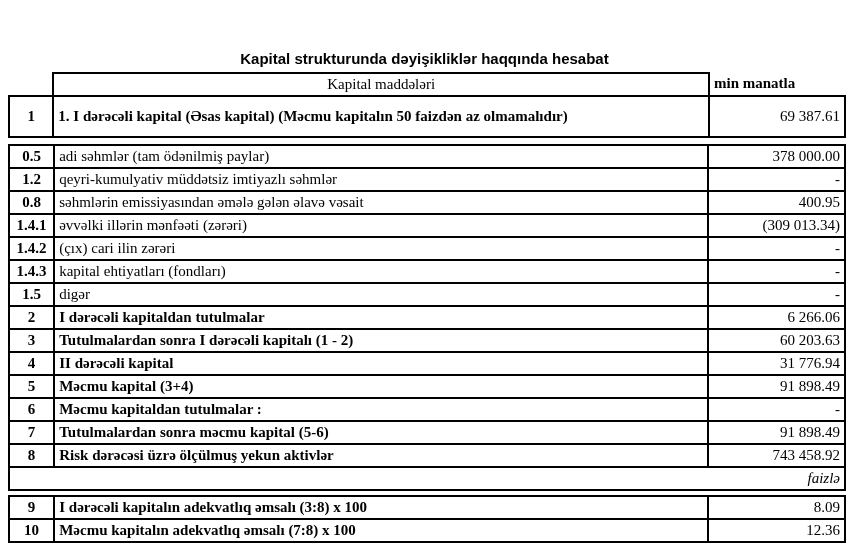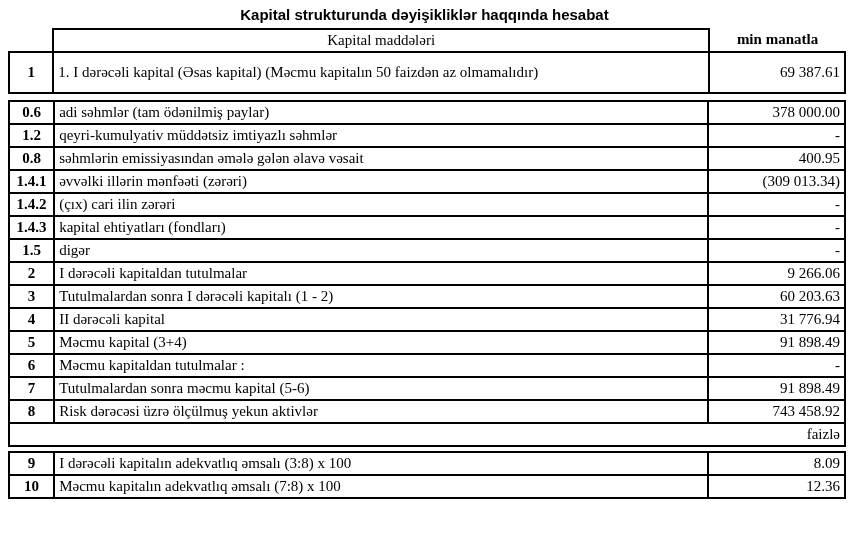--- a/index.html
+++ b/index.html
@@ -10,20 +10,21 @@
     font-family: "Liberation Serif", serif;
     overflow: hidden;
   }
   .title {
     text-align: center;
     font-family: "Liberation Sans", sans-serif;
     font-weight: bold;
     font-size: 15px;
     padding-top: 6px;
     height: 22px;
+    margin-top: 44px;
   }
   table.tbl {
     border-collapse: collapse;
     table-layout: fixed;
     margin-left: 8px;
     width: 838px;
   }
   .tbl td {
     border: 2px solid #000000;
     font-size: 15px;
@@ -32,24 +33,24 @@
     padding: 0 4px;
     overflow: hidden;
     white-space: nowrap;
     vertical-align: middle;
   }
   td.nb { border: none; }
   td.num { width: 39px; text-align: center; font-weight: bold; padding: 0 2px; }
   td.lbl { width: 641px; text-align: left; }
   td.val { width: 126px; text-align: right; }
   td.hdr { text-align: center; }
-  td.unit { text-align: center; font-weight: bold; }
+  td.unit { text-align: left; font-weight: bold; }
   tr.tall td { height: 39px; }
-  .bold { font-weight: normal; }
-  .italic { }
+  .bold { font-weight: bold; }
+  .italic { font-style: italic; }
   .gap6 { height: 6px; }
   .gap4 { height: 4px; }
 </style>
 </head>
 <body>
 
 <div class="doc">
 
   <div class="title">Kapital strukturunda dəyişikliklər haqqında hesabat</div>
 
@@ -68,21 +69,21 @@
           <td class="val">69 387.61</td>
         </tr>
       </tbody>
   </table>
 
   <div class="gap6"></div>
 
   <table class="tbl">
     <tbody>
         <tr>
-          <td class="num">0.6</td>
+          <td class="num">0.5</td>
           <td class="lbl">adi səhmlər (tam ödənilmiş paylar)</td>
           <td class="val">378 000.00</td>
         </tr>
         <tr>
           <td class="num">1.2</td>
           <td class="lbl">qeyri-kumulyativ müddətsiz imtiyazlı səhmlər</td>
           <td class="val">-</td>
         </tr>
         <tr>
           <td class="num">0.8</td>
@@ -105,21 +106,21 @@
           <td class="val">-</td>
         </tr>
         <tr>
           <td class="num">1.5</td>
           <td class="lbl">digər</td>
           <td class="val">-</td>
         </tr>
         <tr>
           <td class="num">2</td>
           <td class="lbl bold">I dərəcəli kapitaldan  tutulmalar</td>
-          <td class="val">9 266.06</td>
+          <td class="val">6 266.06</td>
         </tr>
         <tr>
           <td class="num">3</td>
           <td class="lbl bold">Tutulmalardan  sonra I dərəcəli kapitalı (1 - 2)</td>
           <td class="val">60 203.63</td>
         </tr>
         <tr>
           <td class="num">4</td>
           <td class="lbl bold">II dərəcəli  kapital</td>
           <td class="val">31 776.94</td>

